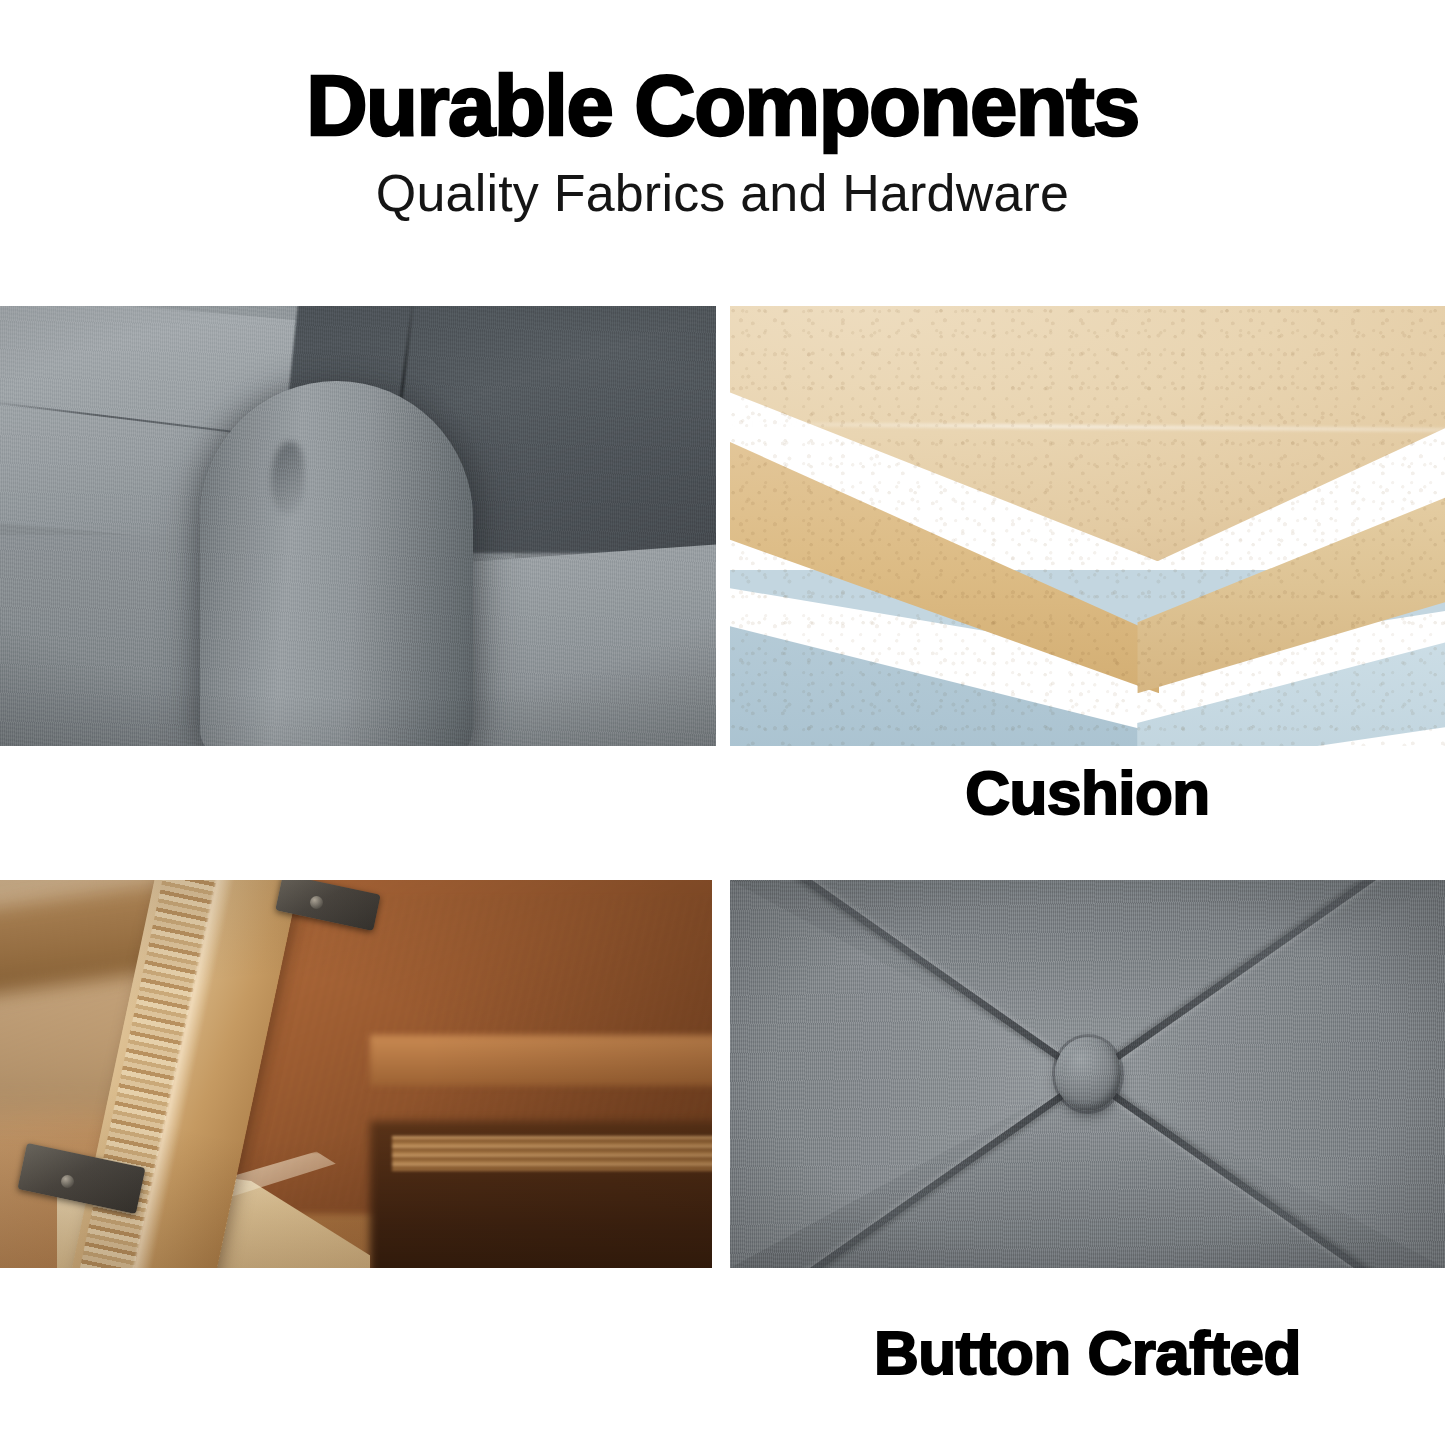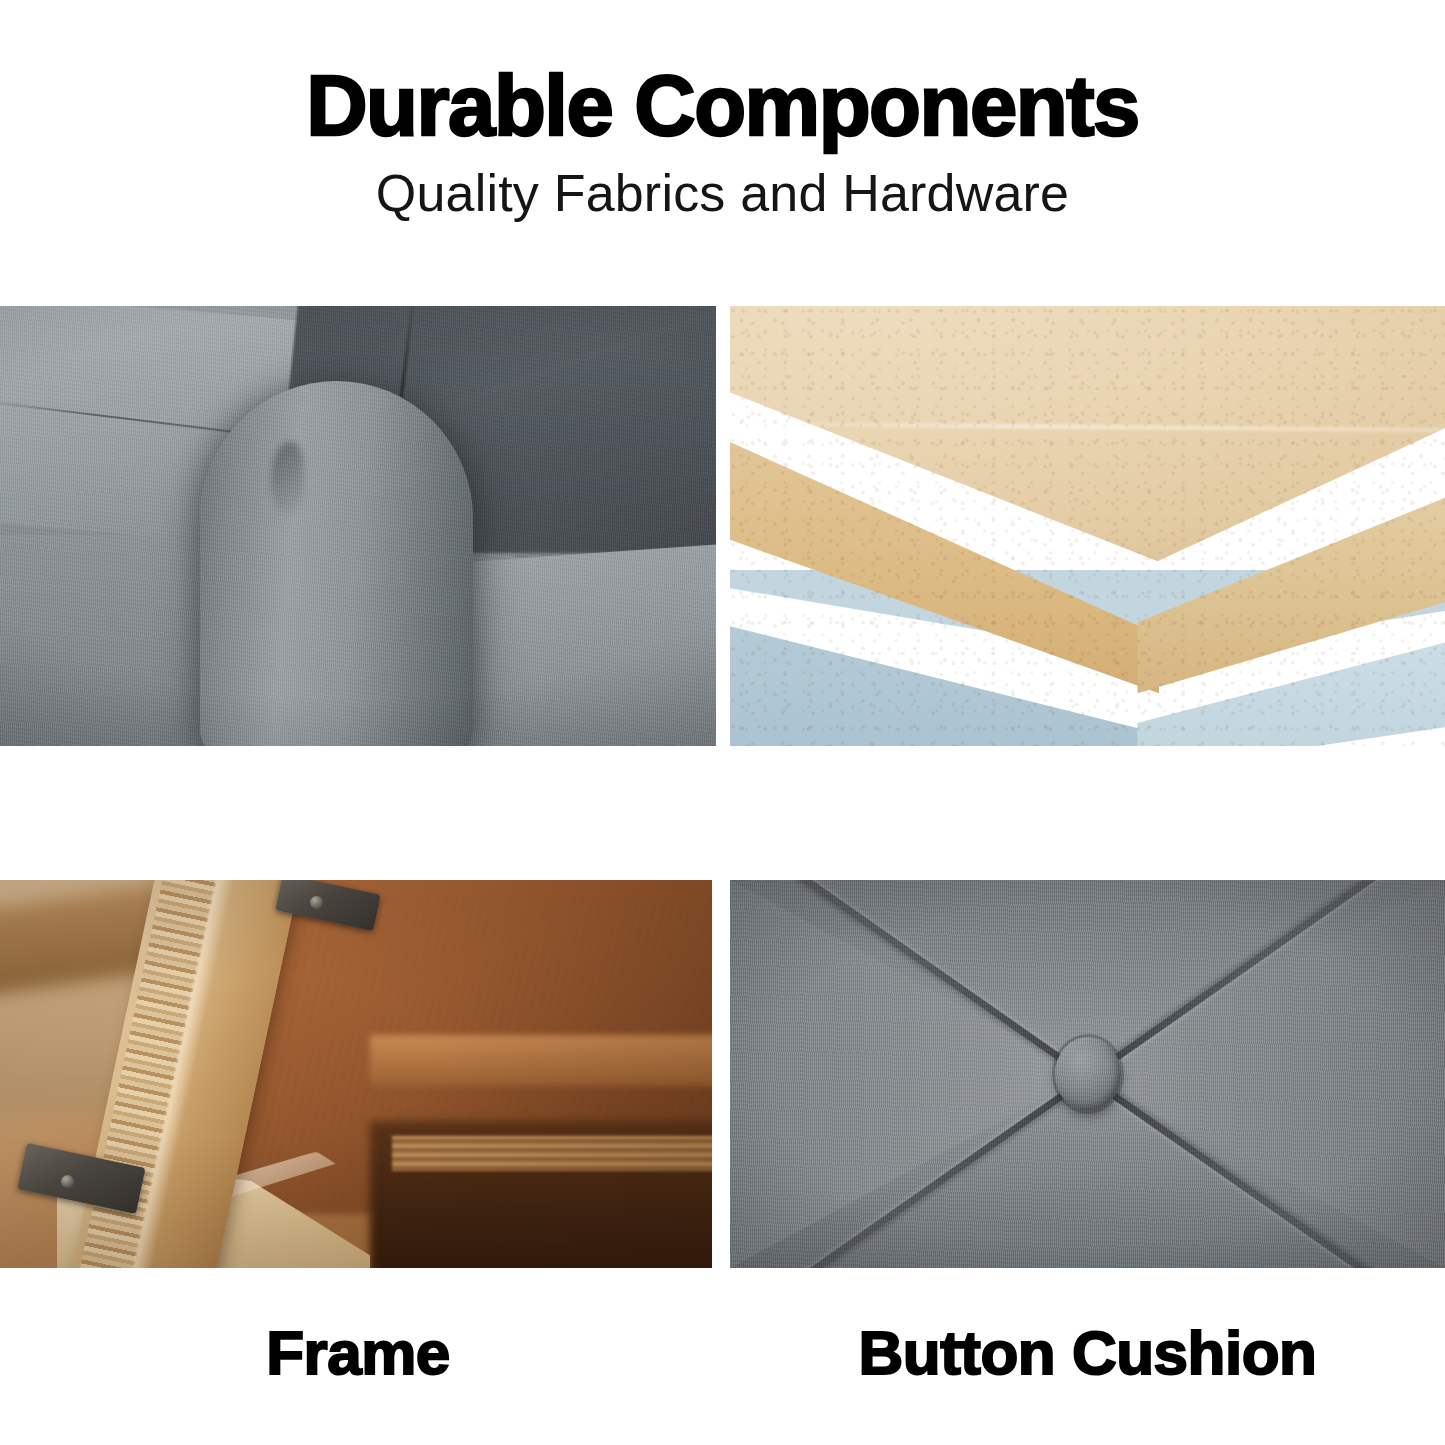--- a/index.html
+++ b/index.html
@@ -389,20 +389,21 @@
       <div class="f-blue-top"></div>
       <div class="f-blue-front"></div>
       <div class="f-blue-right"></div>
       <div class="f-tan-top"></div>
       <div class="f-tan-front"></div>
       <div class="f-tan-right"></div>
       <div class="foam-edge-hi"></div>
       <div class="foam-tex"></div>
     </div>
   </div>
+  <div class="cell-label" id="label-cushion">Cushion</div>
 
   <div class="panel" id="panel-frame">
     <div class="wood-scene">
       <div class="w-blur-bg"></div>
       <div class="w-bg-rail"></div>
       <div class="w-right-panel"></div>
       <div class="w-right-grain"></div>
       <div class="w-back-rail"></div>
       <div class="w-dark-void"></div>
       <div class="w-plywood-edge"></div>
@@ -411,32 +412,31 @@
       <div class="w-brace"></div>
       <div class="w-brace-ply"></div>
       <div class="w-brace-hi"></div>
       <div class="w-bracket top"></div>
       <div class="w-bracket bot"></div>
       <div class="w-screw s1"></div>
       <div class="w-screw s2"></div>
       <div class="wood-blur-overlay"></div>
     </div>
   </div>
-  <div class="cell-label" id="label-frame">Frame</div>
 
   <div class="panel" id="panel-button-tufted">
     <div class="tuft-scene">
       <div class="t-quad t-top"></div>
       <div class="t-quad t-bottom"></div>
       <div class="t-quad t-left"></div>
       <div class="t-quad t-right"></div>
       <div class="t-seam d1"></div>
       <div class="t-seam d2"></div>
       <div class="t-seam d3"></div>
       <div class="t-seam d4"></div>
       <div class="t-button"></div>
       <div class="tuft-tex"></div>
       <div class="tuft-vig"></div>
     </div>
   </div>
-  <div class="cell-label" id="label-button-tufted">Button Cushion</div>
+  <div class="cell-label" id="label-button-tufted">Button Crafted</div>
 
 </div>
 
 </body></html>

